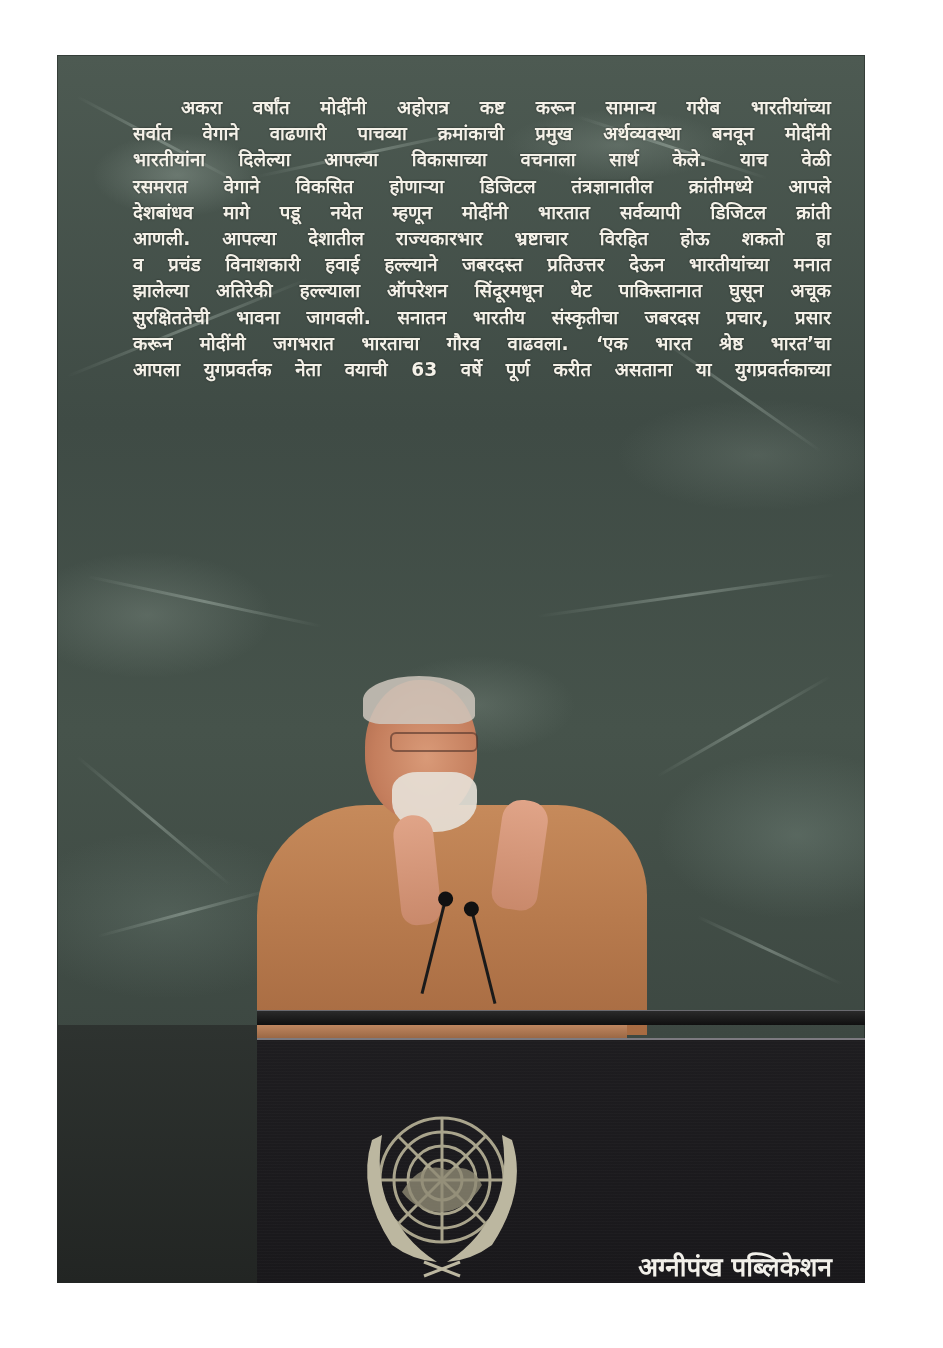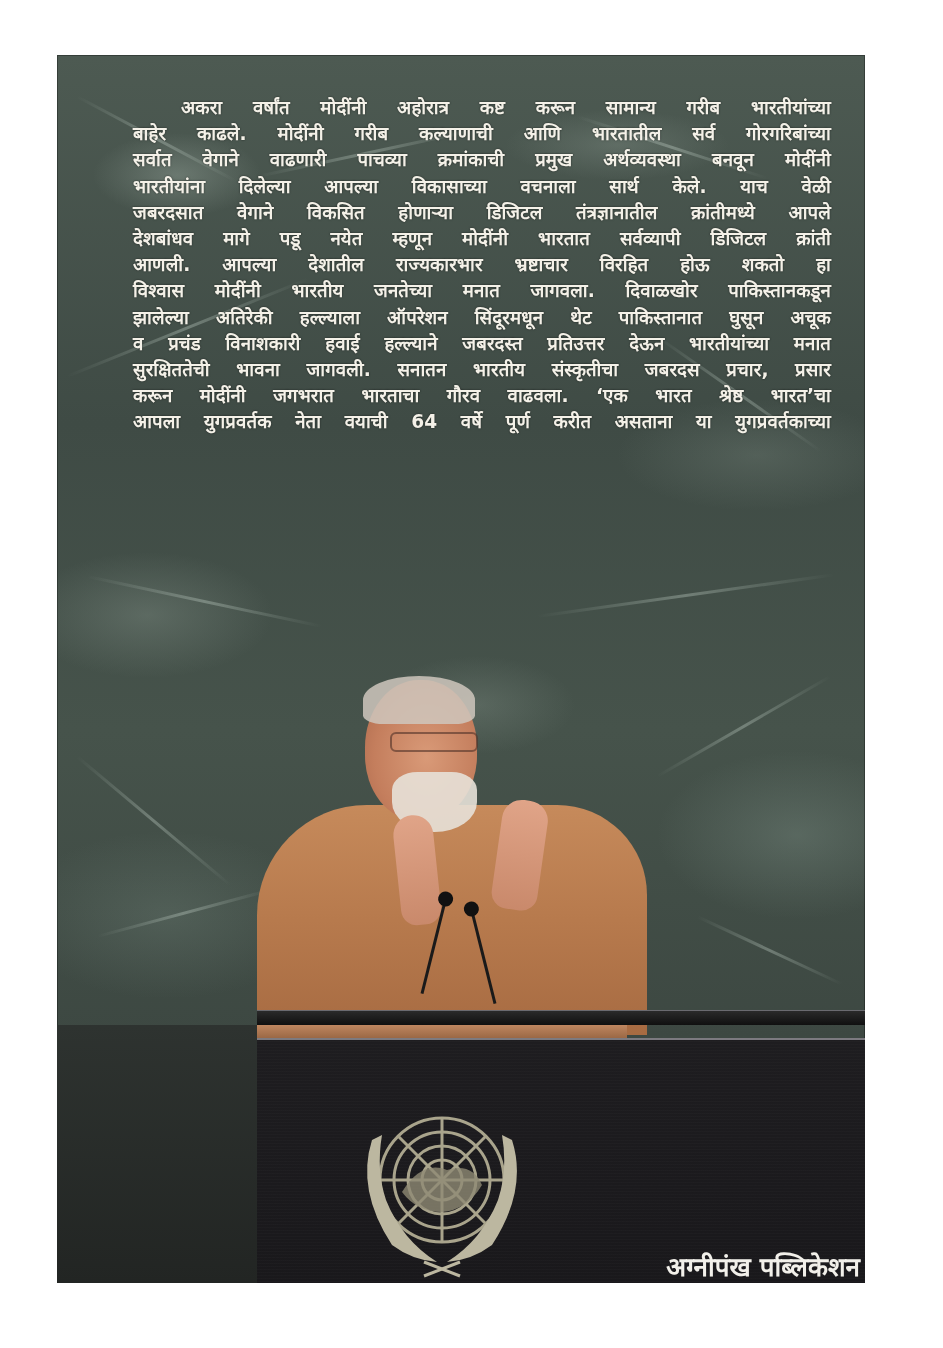--- a/index.html
+++ b/index.html
@@ -157,21 +157,21 @@
     }
     .publisher {
       position: absolute;
       left: 553px; top: 1197px;
       width: 250px;
       color: #f2f0ea;
       font-family: "DejaVu Sans", sans-serif;
       font-weight: bold;
       font-size: 26px;
       line-height: 30px;
-      text-align: right;
+      text-align: center;
     }
   </style>
 </head>
 <body>
 
 <div class="cover">
 
   <div class="vein" style="left:20px;top:40px;width:180px;transform:rotate(28deg);"></div>
   <div class="vein" style="left:200px;top:120px;width:220px;transform:rotate(-12deg);"></div>
   <div class="vein" style="left:520px;top:60px;width:200px;transform:rotate(18deg);"></div>
@@ -179,32 +179,30 @@
   <div class="vein" style="left:600px;top:280px;width:200px;transform:rotate(35deg);"></div>
   <div class="vein" style="left:30px;top:520px;width:240px;transform:rotate(12deg);"></div>
   <div class="vein" style="left:480px;top:560px;width:300px;transform:rotate(-8deg);"></div>
   <div class="vein" style="left:20px;top:700px;width:200px;transform:rotate(40deg);"></div>
   <div class="vein" style="left:600px;top:720px;width:200px;transform:rotate(-30deg);"></div>
   <div class="vein" style="left:640px;top:860px;width:160px;transform:rotate(25deg);"></div>
   <div class="vein" style="left:40px;top:880px;width:180px;transform:rotate(-15deg);"></div>
 
   <div class="body-text">
     <span class="line first">अकरा वर्षांत मोदींनी अहोरात्र कष्ट करून सामान्य गरीब भारतीयांच्या</span>
-    <span class="line">बाहेर काढले. मोदींनी गरीब कल्याणाची आणि भारतातील सर्व गोरगरिबांच्या</span>
     <span class="line">सर्वात वेगाने वाढणारी पाचव्या क्रमांकाची प्रमुख अर्थव्यवस्था बनवून मोदींनी</span>
     <span class="line">भारतीयांना दिलेल्या आपल्या विकासाच्या वचनाला सार्थ केले. याच वेळी</span>
-    <span class="line">जबरदसात वेगाने विकसित होणाऱ्या डिजिटल तंत्रज्ञानातील क्रांतीमध्ये आपले</span>
+    <span class="line">रसमरात वेगाने विकसित होणाऱ्या डिजिटल तंत्रज्ञानातील क्रांतीमध्ये आपले</span>
     <span class="line">देशबांधव मागे पडू नयेत म्हणून मोदींनी भारतात सर्वव्यापी डिजिटल क्रांती</span>
     <span class="line">आणली. आपल्या देशातील राज्यकारभार भ्रष्टाचार विरहित होऊ शकतो हा</span>
-    <span class="line">विश्वास मोदींनी भारतीय जनतेच्या मनात जागवला. दिवाळखोर पाकिस्तानकडून</span>
+    <span class="line">व प्रचंड विनाशकारी हवाई हल्ल्याने जबरदस्त प्रतिउत्तर देऊन भारतीयांच्या मनात</span>
     <span class="line">झालेल्या अतिरेकी हल्ल्याला ऑपरेशन सिंदूरमधून थेट पाकिस्तानात घुसून अचूक</span>
-    <span class="line">व प्रचंड विनाशकारी हवाई हल्ल्याने जबरदस्त प्रतिउत्तर देऊन भारतीयांच्या मनात</span>
     <span class="line">सुरक्षिततेची भावना जागवली. सनातन भारतीय संस्कृतीचा जबरदस प्रचार, प्रसार</span>
     <span class="line">करून मोदींनी जगभरात भारताचा गौरव वाढवला. ‘एक भारत श्रेष्ठ भारत’चा</span>
-    <span class="line">आपला युगप्रवर्तक नेता वयाची 64 वर्षे पूर्ण करीत असताना या युगप्रवर्तकाच्या</span>
+    <span class="line">आपला युगप्रवर्तक नेता वयाची 63 वर्षे पूर्ण करीत असताना या युगप्रवर्तकाच्या</span>
   </div>
 
   <div class="speaker">
     <div class="jacket"></div>
     <div class="head"></div>
     <div class="hair"></div>
     <div class="glasses"></div>
     <div class="beard"></div>
     <div class="hand left"></div>
     <div class="hand right"></div>

